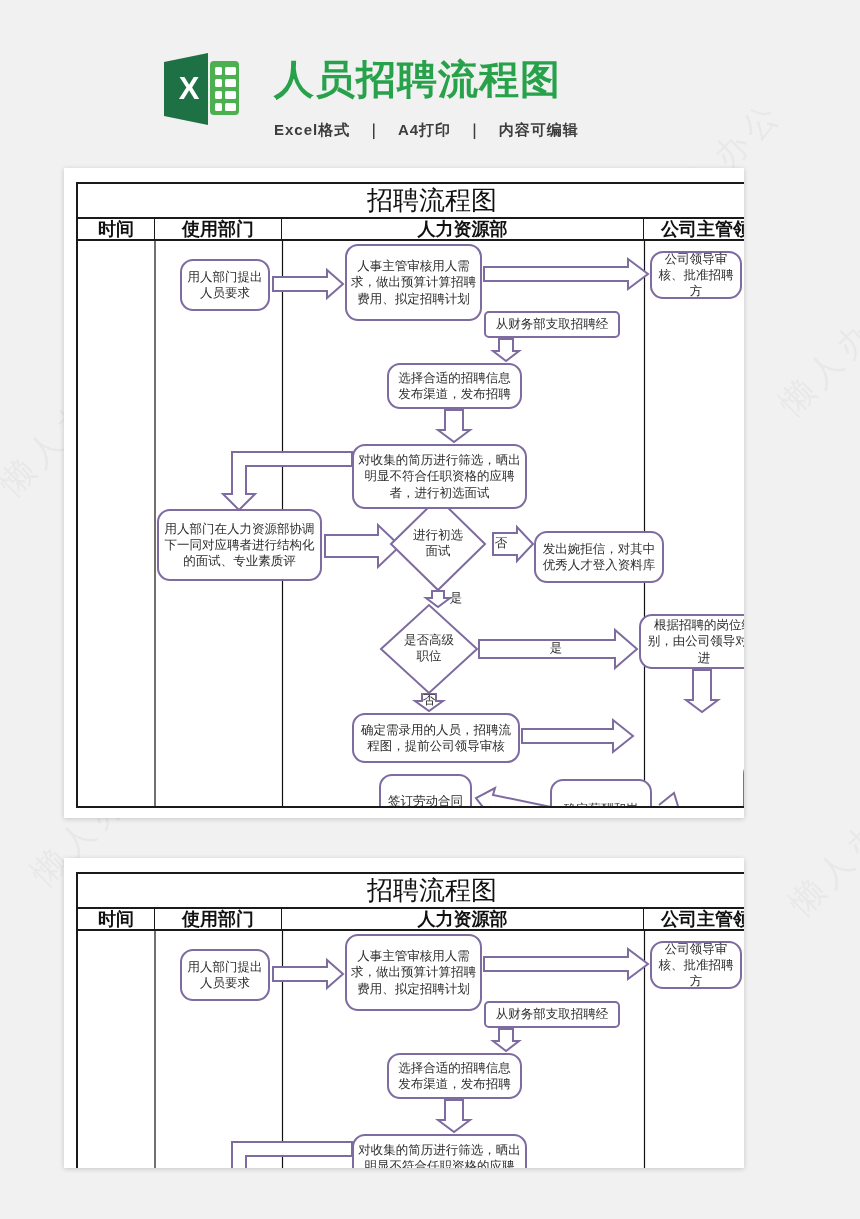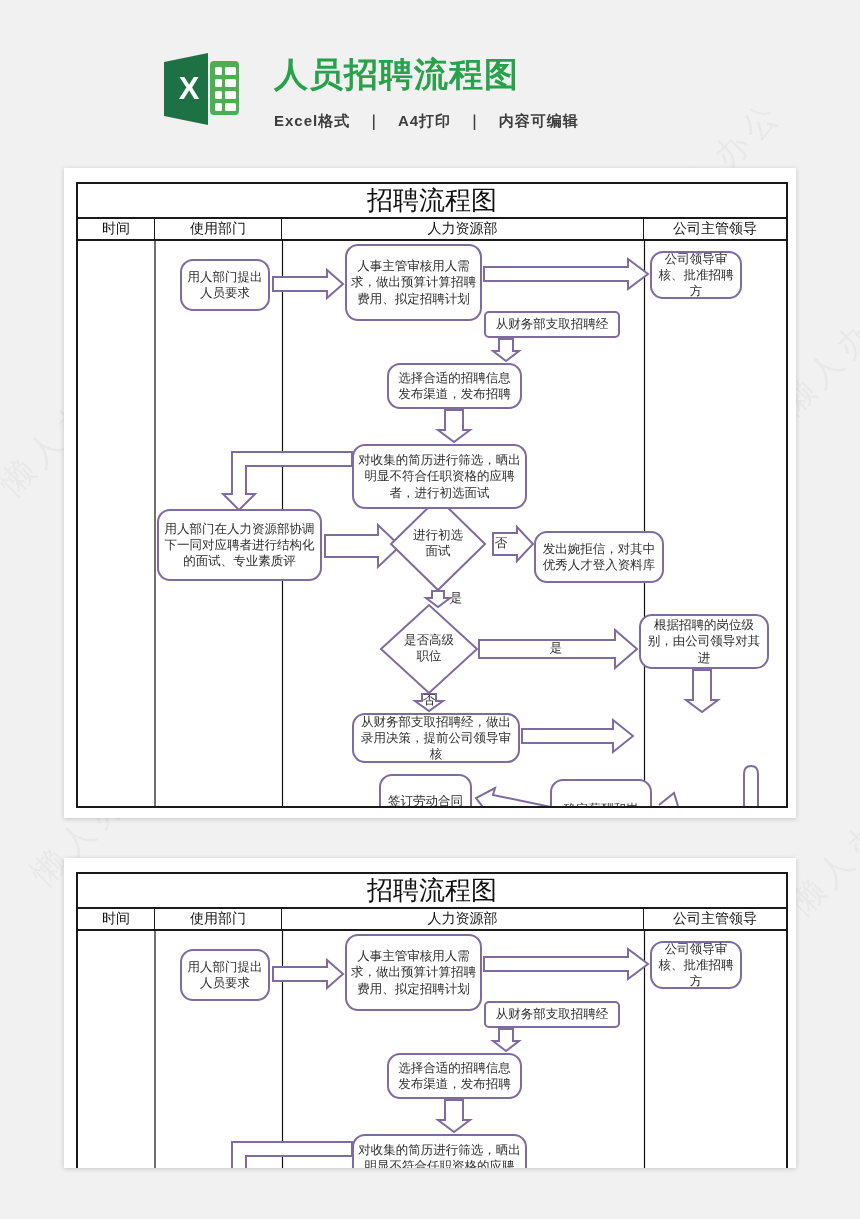--- a/index.html
+++ b/index.html
@@ -29,50 +29,50 @@
   }
   
   .hdr{position:absolute;left:160px;top:52px;display:flex;align-items:flex-start}
   .xlicon{position:relative;width:82px;height:74px;margin-right:32px}
   .xlicon .letter{
     position:absolute;left:10px;top:20px;width:38px;text-align:center;
     color:#fff;font-weight:bold;font-size:31px;line-height:34px;
   }
   .hdr-text h1{
     color:var(--green);
-    font-size:34px;
+    font-size:40px;
     font-weight:bold;
     letter-spacing:1px;
   }
   .hdr-text p{
     margin-top:14px;
     font-size:15px;
     font-weight:bold;
     color:#3d3d3d;
     letter-spacing:1px;
   }
   
   .sheet{
-    position:absolute;left:64px;width:732px;background:#fff;
+    position:absolute;left:64px;width:680px;background:#fff;
     box-shadow:0 1px 5px rgba(0,0,0,.18);
   }
   #sheet1{top:168px;height:650px;overflow:hidden}
   #sheet2{top:858px;height:310px;overflow:hidden}
   .xl-table{
     margin:14px 12px 0 12px;
     width:712px;
     border:2px solid var(--ink);
     font-family:"Liberation Serif","DejaVu Serif",serif;
     color:#111;
   }
   .t-title{
     height:35px;line-height:34px;text-align:center;
     font-size:26px;border-bottom:2px solid var(--ink);
   }
-  .t-cols{display:flex;height:22px;border-bottom:2px solid var(--ink);font-weight:normal;font-size:14px}
+  .t-cols{display:flex;height:22px;border-bottom:2px solid var(--ink);font-weight:bold;font-size:18px}
   .t-cols .cell{display:flex;align-items:center;justify-content:center}
   .c1{width:77px;border-right:1px solid var(--ink)}
   .c2{width:127px;border-right:1px solid var(--ink)}
   .c3{width:362px;border-right:1px solid var(--ink)}
   .c4{flex:1}
   .t-body{position:relative;overflow:hidden;width:708px}
   .t-body svg{position:absolute;left:0;top:0}
   .fnode{
     position:absolute;border:2px solid var(--purple);border-radius:13px;background:#fff;
     display:flex;align-items:center;justify-content:center;text-align:center;
@@ -154,21 +154,21 @@
         <div class="fnode" style="left: 267px; top: 3px; width: 137px; height: 77px;">人事主管审核用人需求，做出预算计算招聘费用、拟定招聘计划</div>
         <div class="fnode" style="left: 572px; top: 10px; width: 92px; height: 48px;">公司领导审核、批准招聘方</div>
         <div class="fnode rs" style="left: 406px; top: 70px; width: 136px; height: 27px;">从财务部支取招聘经</div>
         <div class="fnode" style="left: 309px; top: 122px; width: 135px; height: 46px;">选择合适的招聘信息发布渠道，发布招聘</div>
         <div class="fnode" style="left: 274px; top: 203px; width: 175px; height: 65px;">对收集的简历进行筛选，晒出明显不符合任职资格的应聘者，进行初选面试</div>
         <div class="fnode" style="left: 79px; top: 268px; width: 165px; height: 72px;">用人部门在人力资源部协调下一同对应聘者进行结构化的面试、专业素质评</div>
         <div class="dlabel" style="left: 360px; top: 303px; width: 56px;">进行初选面试</div>
         <div class="fnode" style="left: 456px; top: 290px; width: 130px; height: 52px;">发出婉拒信，对其中优秀人才登入资料库</div>
         <div class="dlabel" style="left: 351px; top: 408px; width: 56px;">是否高级职位</div>
         <div class="fnode" style="left: 561px; top: 373px; width: 130px; height: 55px;">根据招聘的岗位级别，由公司领导对其进</div>
-        <div class="fnode" style="left: 274px; top: 472px; width: 168px; height: 50px;">从财务部支取招聘经，做出录用决策，提前公司领导审核</div>
+        <div class="fnode" style="left: 274px; top: 472px; width: 168px; height: 50px;">确定需录用的人员，招聘流程图，提前公司领导审核</div>
         <div class="fnode" style="left: 301px; top: 533px; width: 93px; height: 70px;">签订劳动合同 办理录用手续</div>
         <div class="fnode" style="left: 472px; top: 538px; width: 102px; height: 60px;">确定薪酬和岗</div>
         <div class="dlabel" style="left: 423px; top: 303px;">否</div>
         <div class="dlabel" style="left: 378px; top: 358px;">是</div>
         <div class="dlabel" style="left: 478px; top: 408px;">是</div>
         <div class="dlabel" style="left: 351px; top: 460px;">否</div>
       </div>
   </div>
 </section>
 

